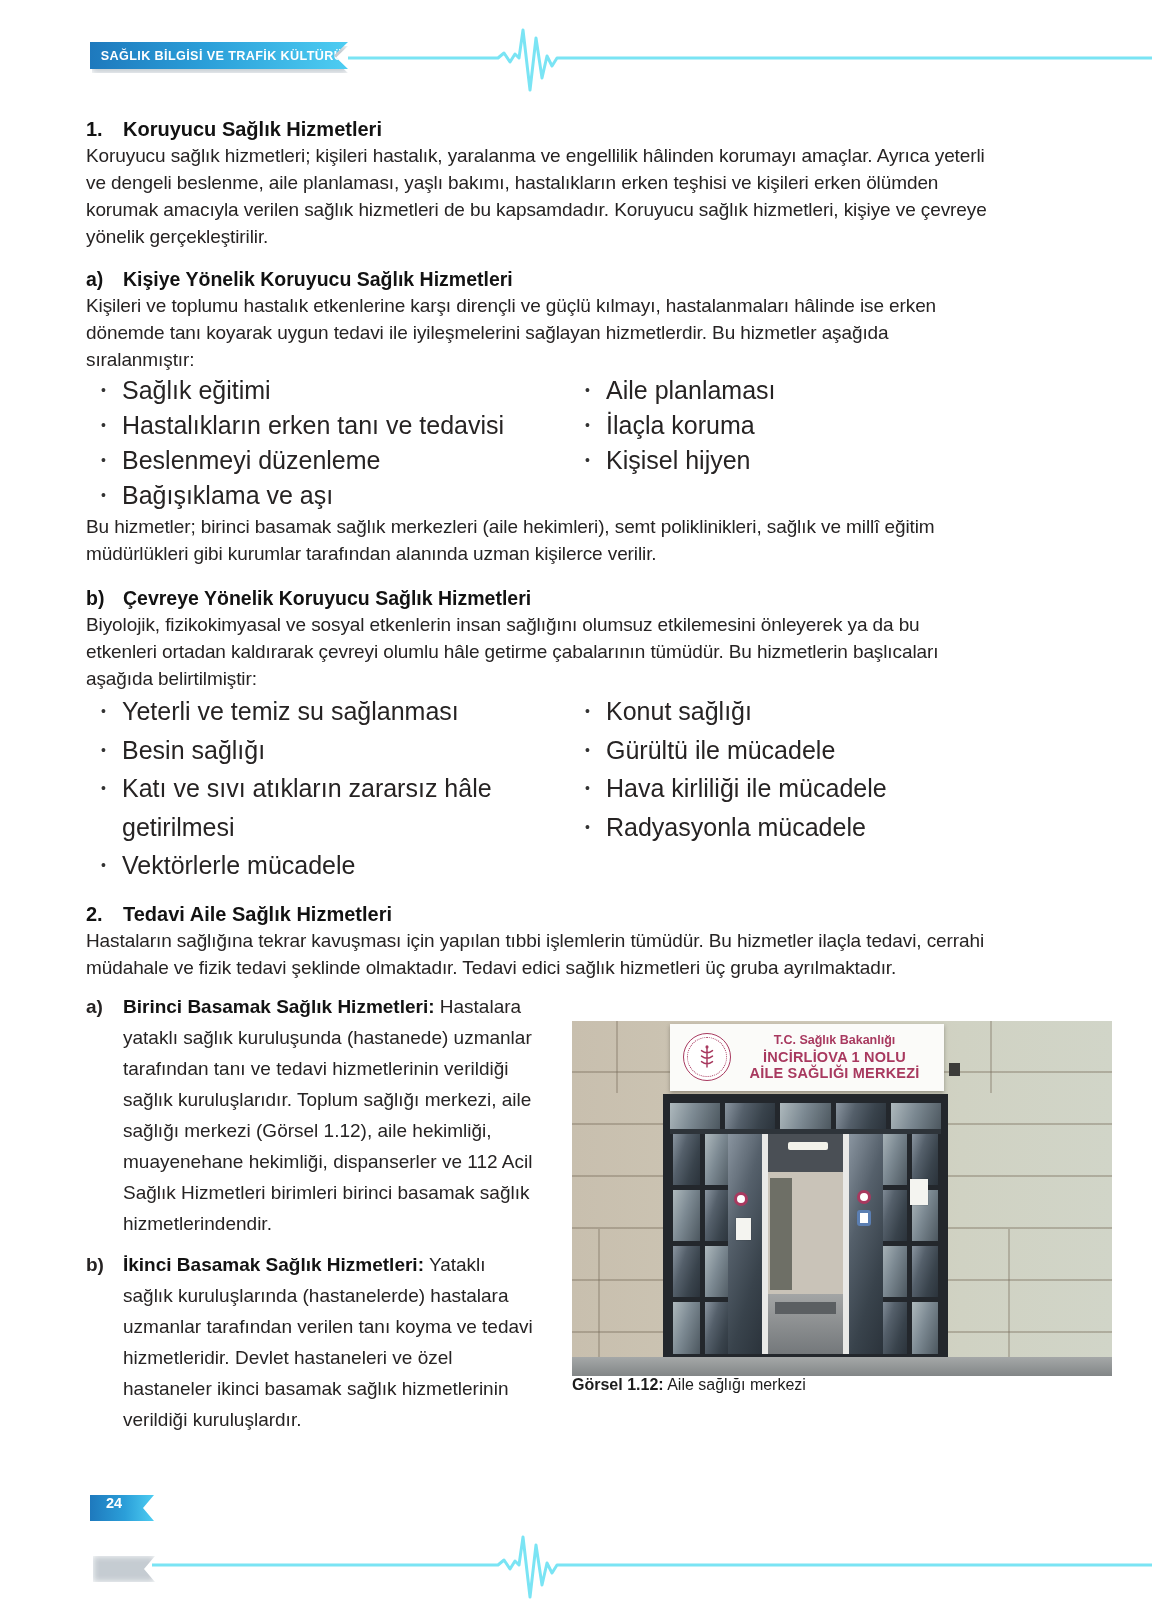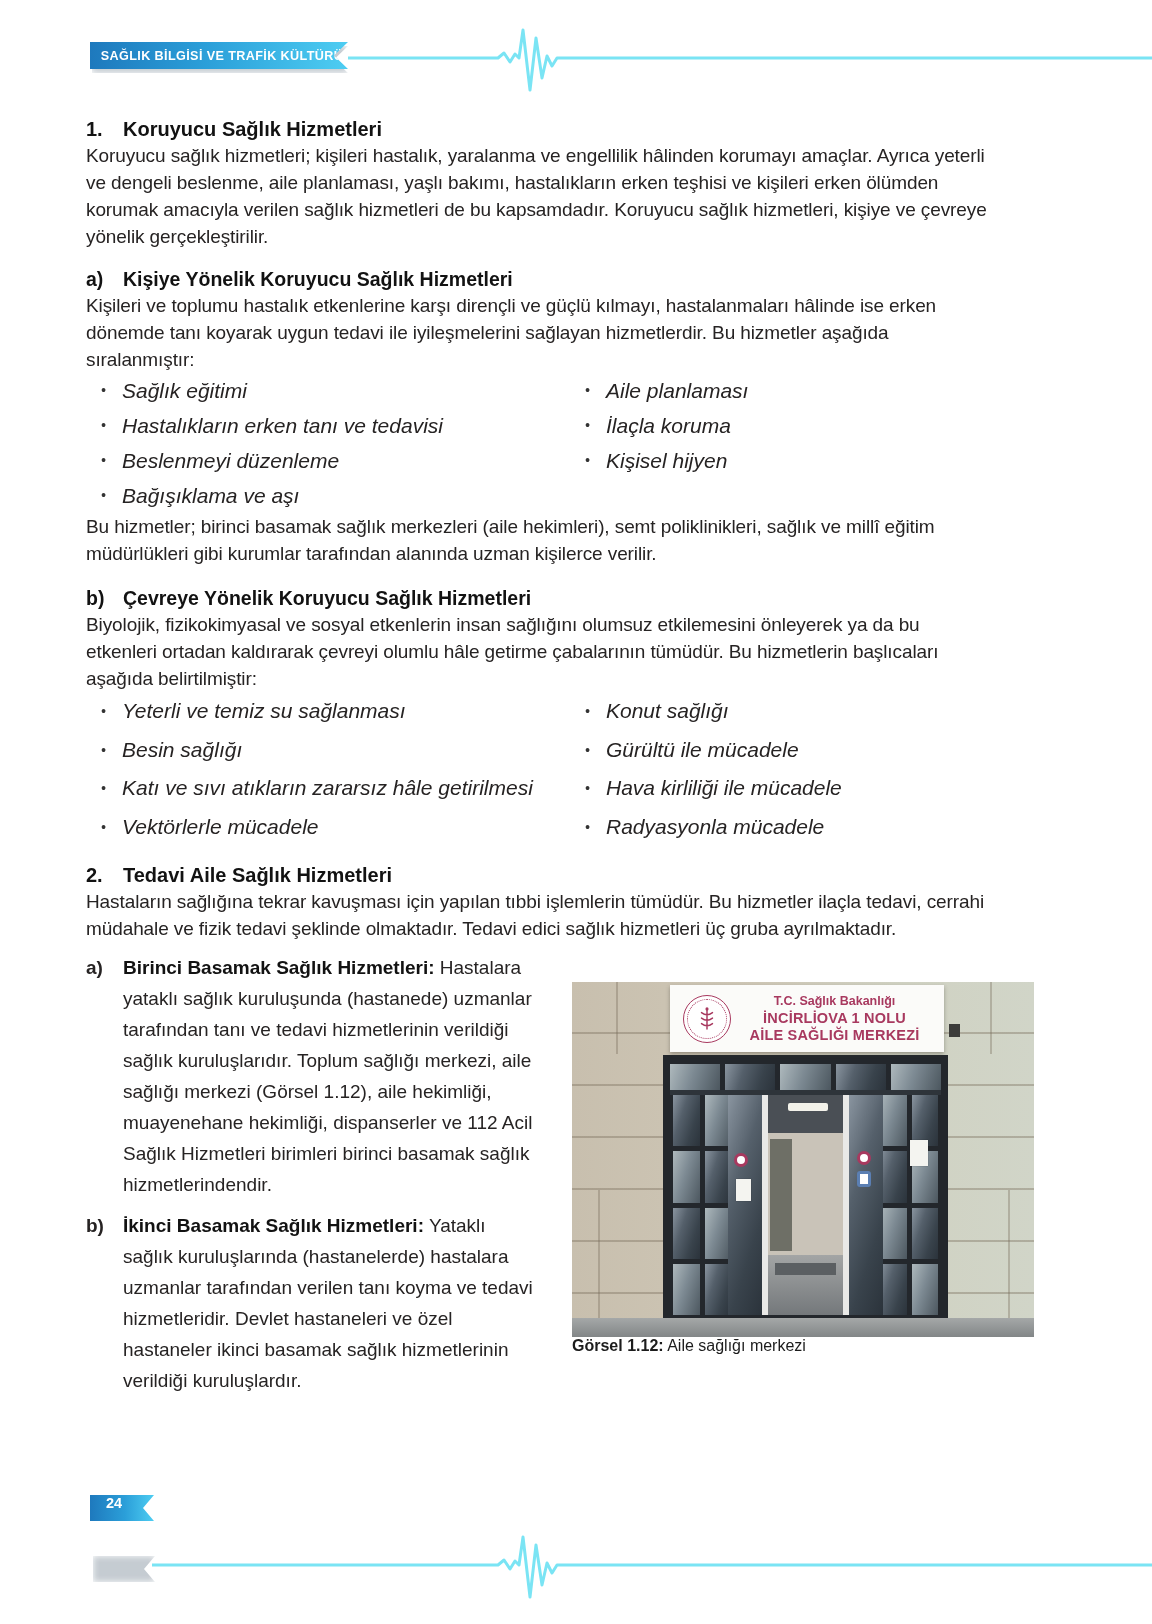--- a/index.html
+++ b/index.html
@@ -36,37 +36,37 @@
   .flow{position:absolute;left:86px;top:104px;width:948px;}
   .h-main{display:flex;font-size:20px;font-weight:700;color:#121212;line-height:26px;margin:12px 0 0 0;}
   .h-sub{display:flex;font-size:19.5px;font-weight:700;color:#121212;line-height:26px;}
   .h-num{width:37px;flex:0 0 37px;}
   p.body{font-size:19px;line-height:27px;margin:0;width:903px;letter-spacing:-0.1px;}
   .mt6{margin-top:6px;}  .mt7{margin-top:7px;}  .mt8{margin-top:8px;}
   .mt15{margin-top:15px;} .mt16{margin-top:16px;} .mt18{margin-top:18px;} .mt20{margin-top:20px;}
   .indent{margin-left:37px;width:866px;}
 
   .cols{display:grid;grid-template-columns:484px 1fr;margin:0;}
-  ul.blist{list-style:none;margin:0 0 0 14px;padding:0;font-size:21px;font-style:italic;}
+  ul.blist{list-style:none;margin:0 0 0 14px;padding:0;font-size:25px;}
   ul.blist li{position:relative;padding-left:22px;}
   ul.blist.sp35 li{line-height:35px;}
   ul.blist.sp38 li{line-height:38.5px;}
   ul.blist li::before{content:"•";position:absolute;left:1px;top:0;font-size:14px;color:#333;}
 
   
   .twocol{display:flex;gap:36px;margin-top:10px;align-items:flex-start;}
   .leftcol{width:450px;flex:0 0 450px;}
   .item{display:flex;font-size:19px;line-height:31px;}
   .item + .item{margin-top:10px;}
   .item .h-num{font-weight:700;}
   .item .b{font-weight:700;color:#121212;}
 
   
   .fig{width:462px;flex:0 0 462px;margin-top:30px;}
-  .photo{position:relative;width:462px;height:355px;overflow:hidden;
+  .photo{position:relative;width:540px;height:355px;overflow:hidden;
          background:linear-gradient(90deg,#c8bfae 0%,#cec7b6 40%,#d0d2c3 72%,#d1d5c8 100%);}
   .courses{position:absolute;inset:0;
          background:repeating-linear-gradient(180deg,rgba(0,0,0,0) 0 50px,rgba(118,106,88,.38) 50px 52px);}
   .vjoint{position:absolute;width:2px;background:rgba(118,106,88,.35);}
   .sign{position:absolute;left:98px;top:3px;width:274px;height:67px;background:#fbfbf9;
         box-shadow:0 2px 4px rgba(60,55,45,.4);display:flex;align-items:center;z-index:2;}
   .logo{position:relative;width:46px;height:46px;margin-left:13px;border-radius:50%;
         border:1.5px solid #a8395f;background:#fff;flex:0 0 46px;}
   .logo::before{content:"";position:absolute;inset:3px;border:1.5px dotted #a8395f;border-radius:50%;}
   .logo svg{position:absolute;left:50%;top:50%;transform:translate(-50%,-50%);}

